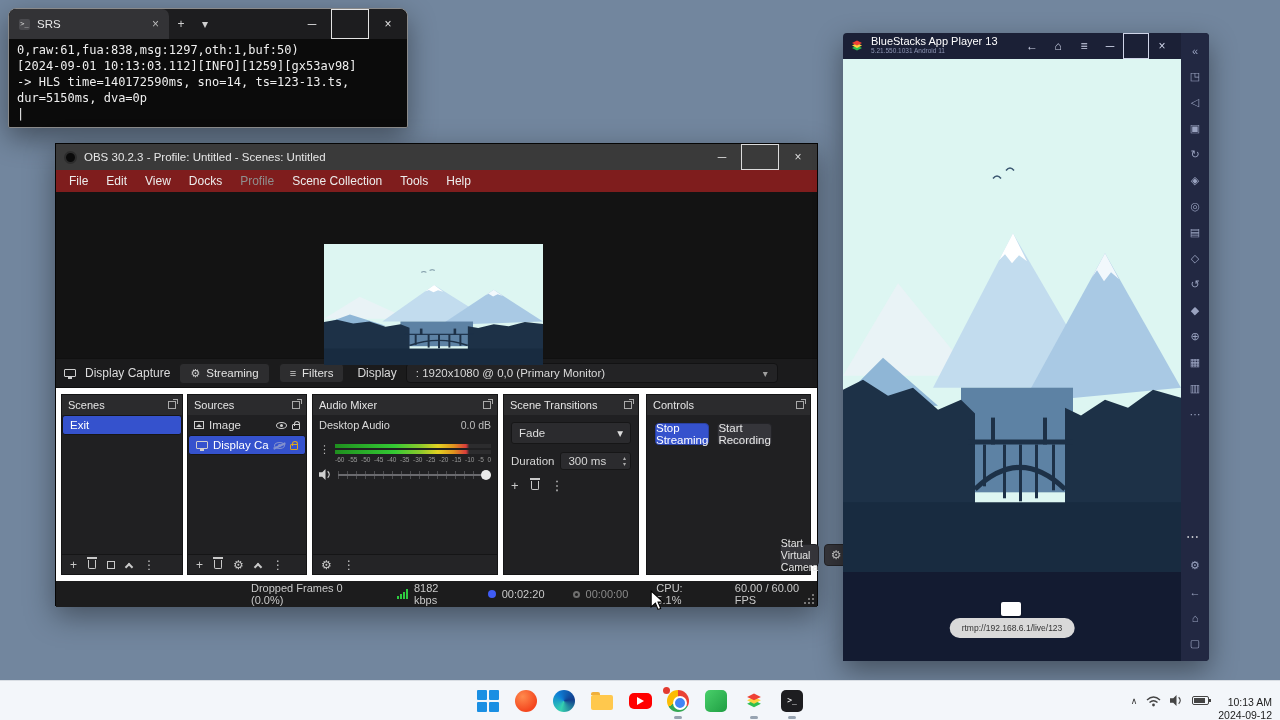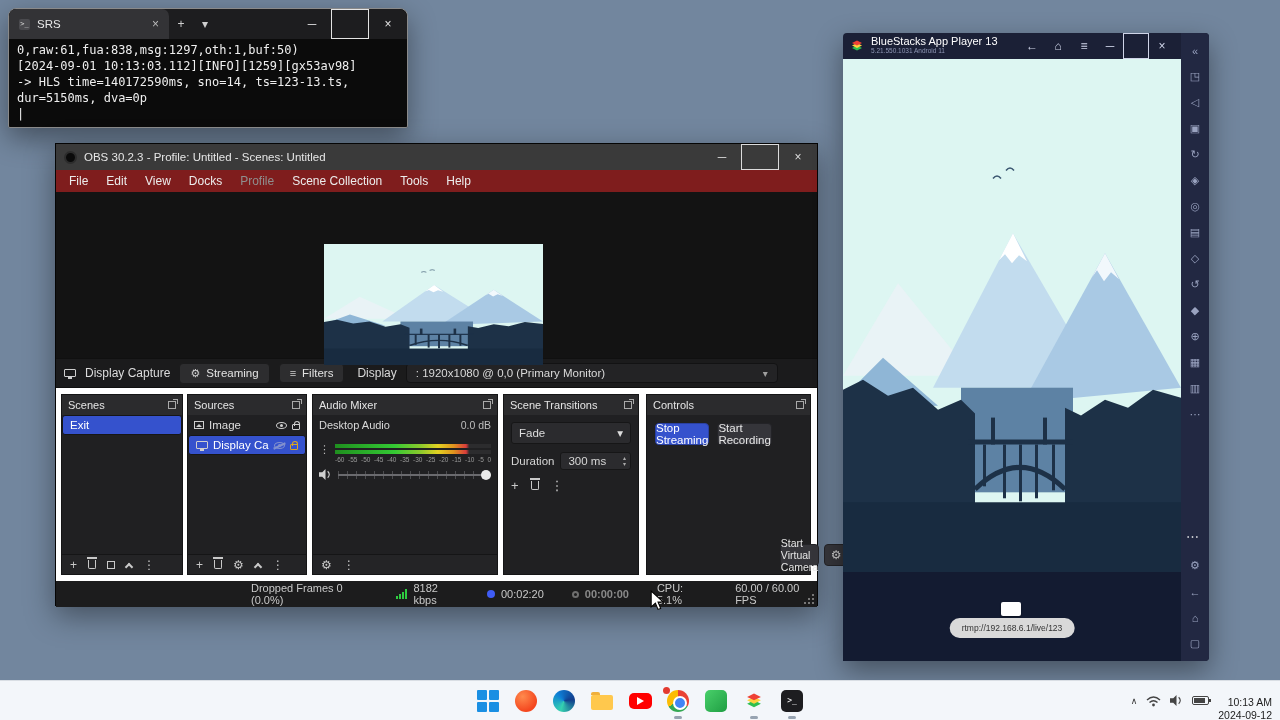--- a/index.html
+++ b/index.html
@@ -93,21 +93,21 @@
 
   .ctrl-body { flex:1; background:#202022; padding:8px; display:flex; flex-direction:row; gap:8px; }
   .cbtn { height:22px; background:#35353a; border:1px solid #232327; border-radius:4px; color:#e6e6e6; font-size:11.5px; display:flex; align-items:center; justify-content:center; }
   .cbtn.primary { background:#3552cd; border-color:#2a41a3; color:#fff; }
   .vc-row { display:flex; gap:5px;align-items:flex-end; }
   .vc-row .cbtn { flex:1; }
   .vc-gear { width:24px; height:22px; background:#35353a; border:1px solid #232327; border-radius:4px; color:#cfcfcf; display:flex; align-items:center; justify-content:center; font-size:12px; }
 
   .obs-status { height:26px; background:#1c1c1d; display:flex; align-items:center; gap:28px; padding-left:195px; color:#c9c9c9; font-size:11px; position:relative; }
   .st-item { display:flex; align-items:center; gap:6px; }
-  .st-item.dim { color:#8a8a8a;font-weight:bold; }
+  .st-item.dim { color:#8a8a8a; }
   .bars { display:flex; align-items:flex-end; gap:1px; height:10px; }
   .bars i { width:2px; background:#2ecc40; display:inline-block; }
   .dot { width:8px; height:8px; border-radius:50%; display:inline-block; }
   .dot.blue { background:#3f5cf5; }
   .dot.gray { background:transparent; border:2px solid #6e6e6e; width:7px; height:7px; }
   .grip { position:absolute; right:3px; bottom:3px; width:10px; height:10px; }
   .grip::before { content:""; position:absolute; right:0; bottom:0; width:2px; height:2px; background:#777;
     box-shadow:-4px 0 #777,-8px 0 #777,0 -4px #777,-4px -4px #777,0 -8px #777; }
 
   

